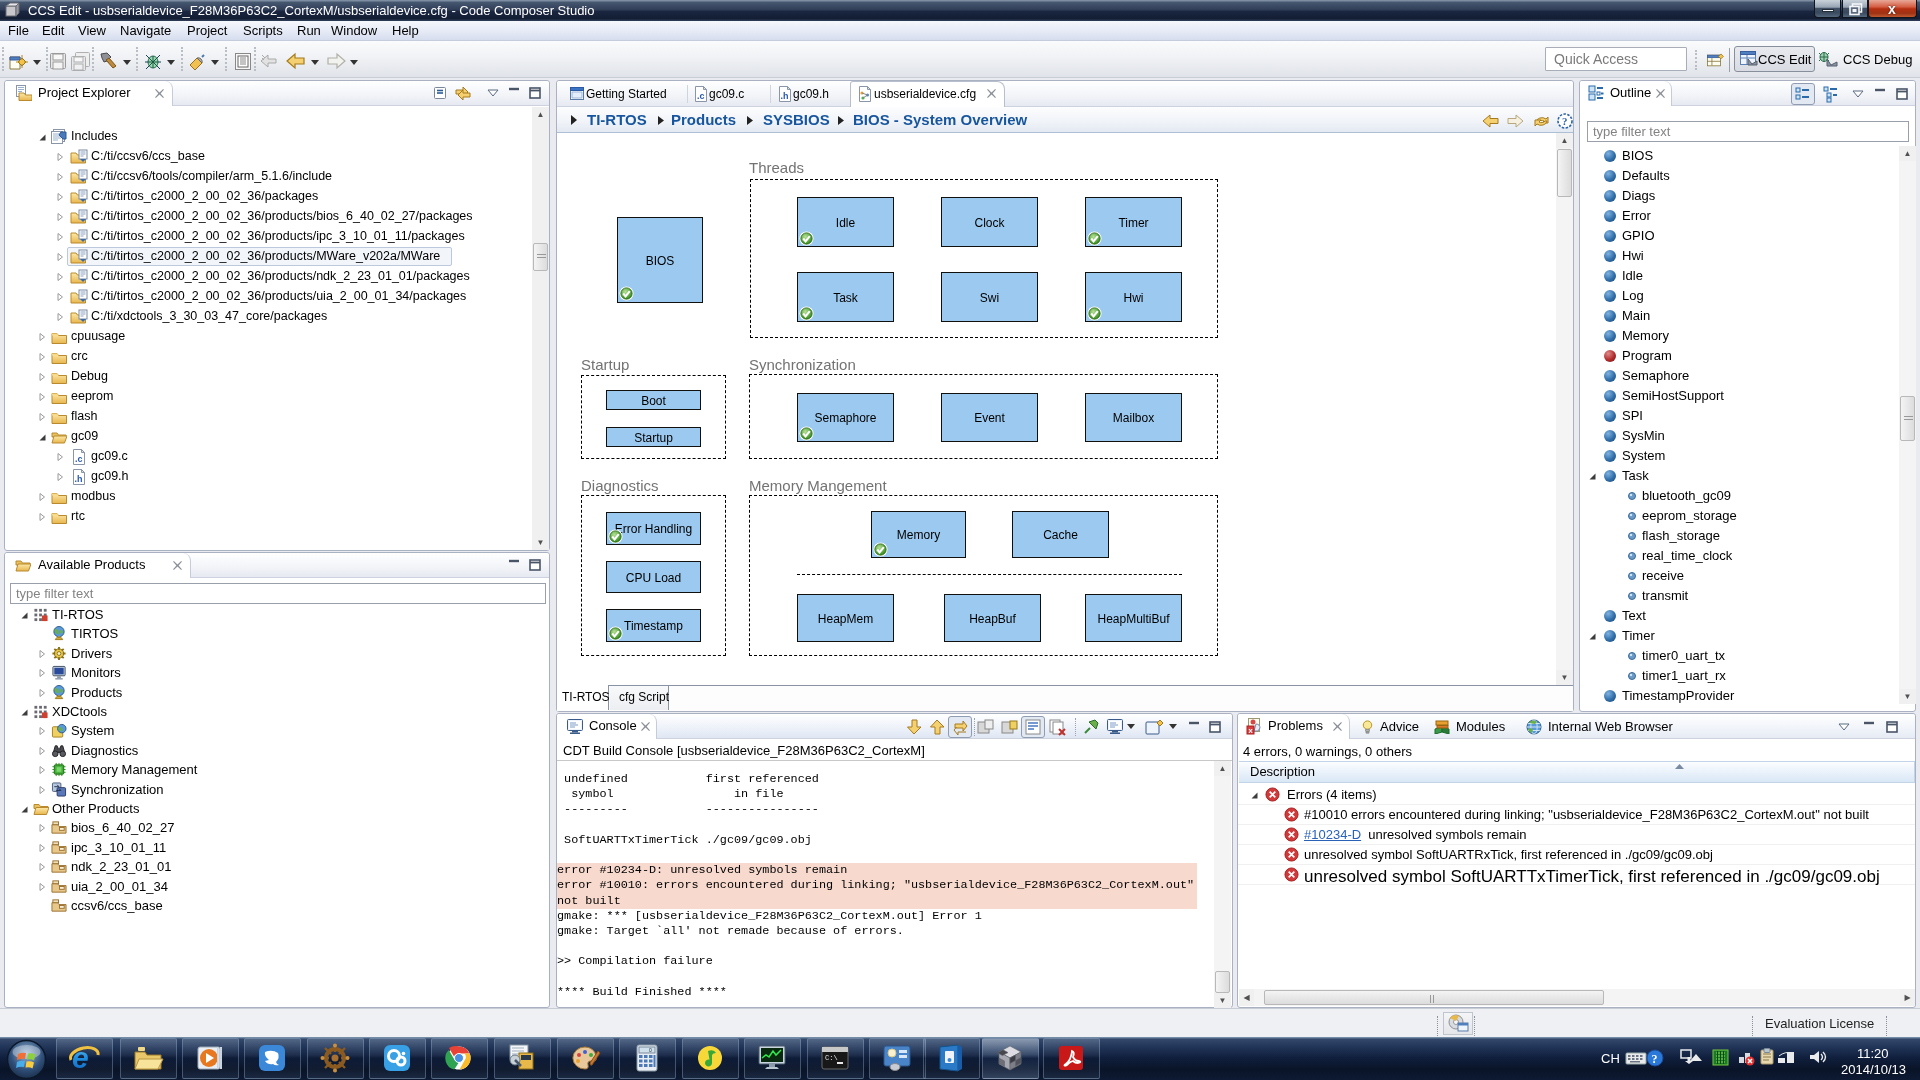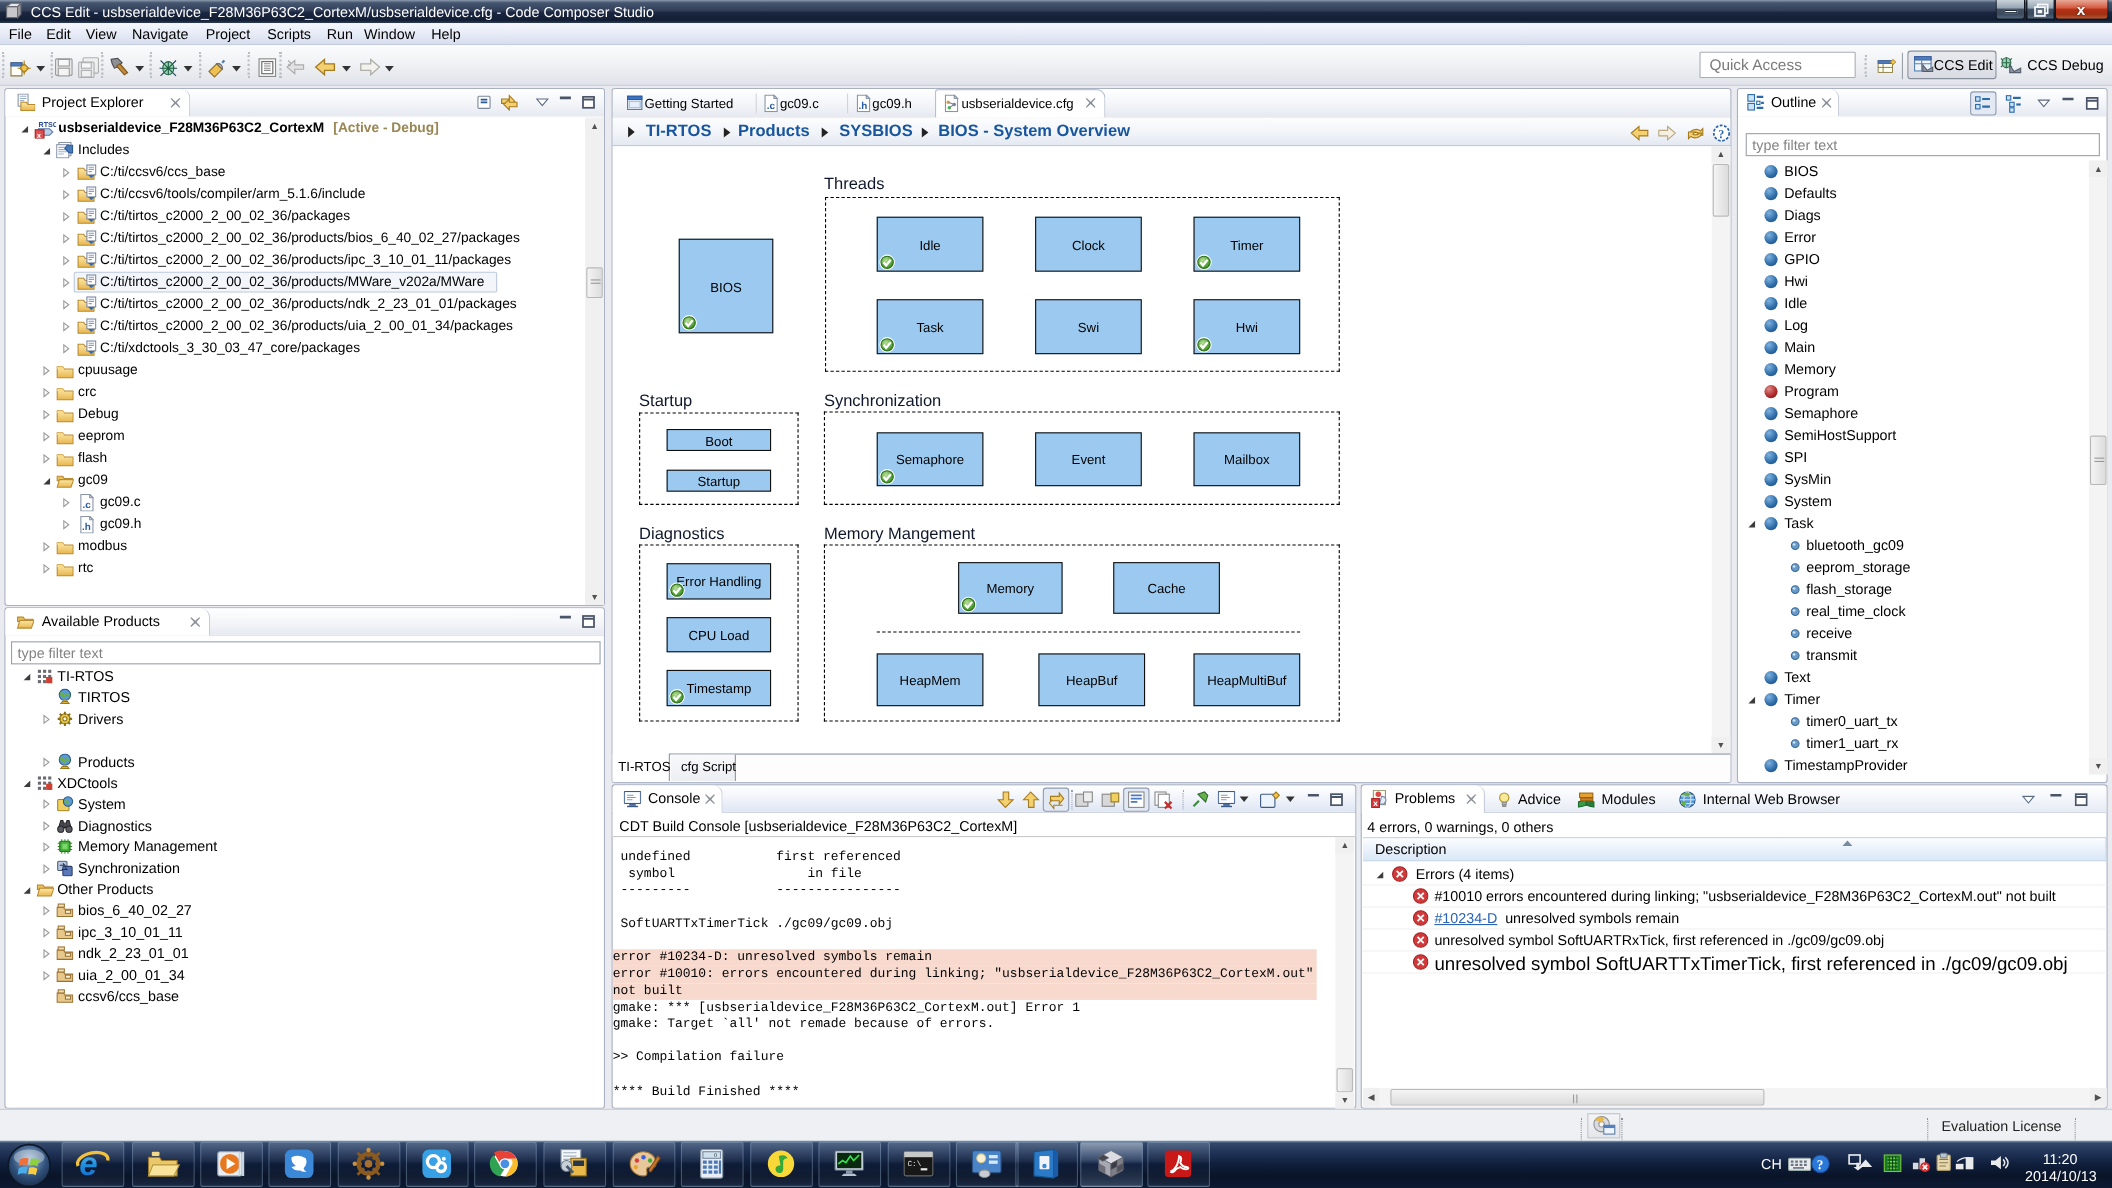--- a/index.html
+++ b/index.html
@@ -31,21 +31,21 @@
 
 .sbv { position:absolute; width:17px; background:#f0f0f0; }
 .sbh { position:absolute; height:17px; background:#f0f0f0; }
 .sbtn { position:absolute; width:17px; height:15px; background:#f0f0f0; color:#505050; font-size:8px; text-align:center; line-height:15px; }
 .sthumb { position:absolute; left:1px; width:15px; background:linear-gradient(90deg,#f4f4f4,#dcdcdc); border:1px solid #b8b8b8; border-radius:2px; }
 .sthumbh { position:absolute; top:1px; height:15px; background:linear-gradient(180deg,#f4f4f4,#dcdcdc); border:1px solid #b8b8b8; border-radius:2px; }
 
 .dash { position:absolute; border:1px dashed #000; }
 .dbox { position:absolute; background:#9cc9ef; border:1px solid #10100f; font-size:12px; color:#000; }
 .dbox span { position:absolute; left:0; right:0; text-align:center; }
-.dlabel { position:absolute; font-size:15px; color:#0f172a; }
+.dlabel { position:absolute; font-size:15px; color:#737373; }
 #statusbar { left:0; top:1008px; width:1920px; height:29px; background:#eef0f3; border-top:1px solid #c8ccd4; font-size:13px; color:#222; }
 .vsep { position:absolute; width:3px; border-left:1px dotted #8a909c; height:22px; top:7px;}
 </style></head>
 <body>
 <div class="abs" id="titlebar">
   <svg style="left:5px;top:3px" width="15" height="15" viewBox="0 0 15 15">
       <rect x="1" y="3" width="10" height="10" fill="#c8c8cc" stroke="#6a6a72"></rect>
       <path d="M1 3 L5 0 L14 0 L11 3 Z" fill="#e8e8ec" stroke="#6a6a72"></path>
       <path d="M11 3 L14 0 L14 10 L11 13 Z" fill="#9a9aa2" stroke="#6a6a72"></path>
     </svg>
@@ -419,30 +419,20 @@
     <svg style="left:482px;top:8px" width="12" height="8">
       <use href="#i-vmenu"></use>
     </svg>
     <svg style="left:503px;top:6px" width="12" height="12">
       <use href="#i-min"></use>
     </svg>
     <svg style="left:524px;top:6px" width="12" height="12">
       <use href="#i-max"></use>
     </svg>
     <div class="tree" style="left:0;top:26px;width:527px;height:444px;overflow:hidden;font-size:12.5px">
-      <div class="trow" style="left:0;top:0px;width:527px">
-        <svg style="left:12px;top:5px" width="10" height="10">
-          <use href="#i-exp"></use>
-        </svg>
-        <svg style="left:26px;top:1px" width="20" height="18">
-          <use href="#i-rtsc"></use>
-        </svg>
-        <span class="txt" style="left:48px;font-weight:bold;font-size:12.5px">usbserialdevice_F28M36P63C2_CortexM</span>
-        <span class="txt" style="left:298px;color:#9a8654;font-weight:bold">[Active - Debug]</span>
-      </div>
       <div class="trow" style="left:0;top:20px;width:527px">
         <svg style="left:32px;top:5px" width="10" height="10">
           <use href="#i-exp"></use>
         </svg>
         <svg style="left:46px;top:2px" width="16" height="15">
           <use href="#i-includes"></use>
         </svg>
         <span class="txt" style="left:66px">Includes</span>
       </div>
       <div class="trow" style="left:0;top:40px;width:527px">
@@ -663,20 +653,29 @@
         <span class="txt" style="left:66px">TIRTOS</span>
       </div>
       <div class="trow" style="left:0;top:39px;width:527px">
         <svg style="left:32px;top:5px" width="10" height="10">
           <use href="#i-col"></use>
         </svg>
         <svg style="left:46px;top:2px" width="16" height="15">
           <use href="#i-gear"></use>
         </svg>
         <span class="txt" style="left:66px">Drivers</span>
+      </div>
+      <div class="trow" style="left:0;top:58px;width:527px">
+        <svg style="left:32px;top:5px" width="10" height="10">
+          <use href="#i-col"></use>
+        </svg>
+        <svg style="left:46px;top:2px" width="16" height="15">
+          <use href="#i-moni"></use>
+        </svg>
+        <span class="txt" style="left:66px">Monitors</span>
       </div>
       <div class="trow" style="left:0;top:78px;width:527px">
         <svg style="left:32px;top:5px" width="10" height="10">
           <use href="#i-col"></use>
         </svg>
         <svg style="left:46px;top:2px" width="16" height="15">
           <use href="#i-globe"></use>
         </svg>
         <span class="txt" style="left:66px">Products</span>
       </div>

